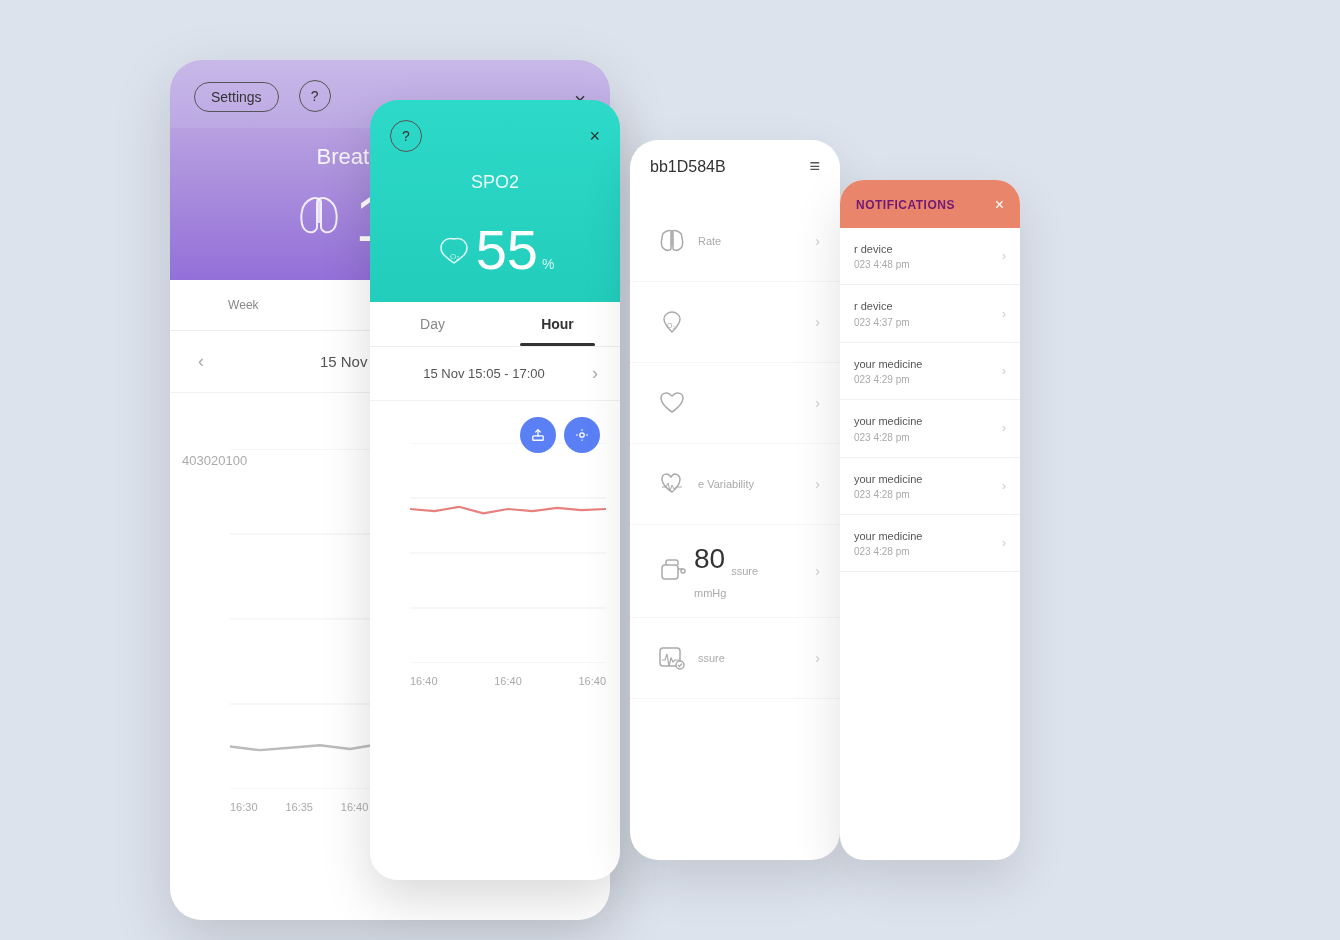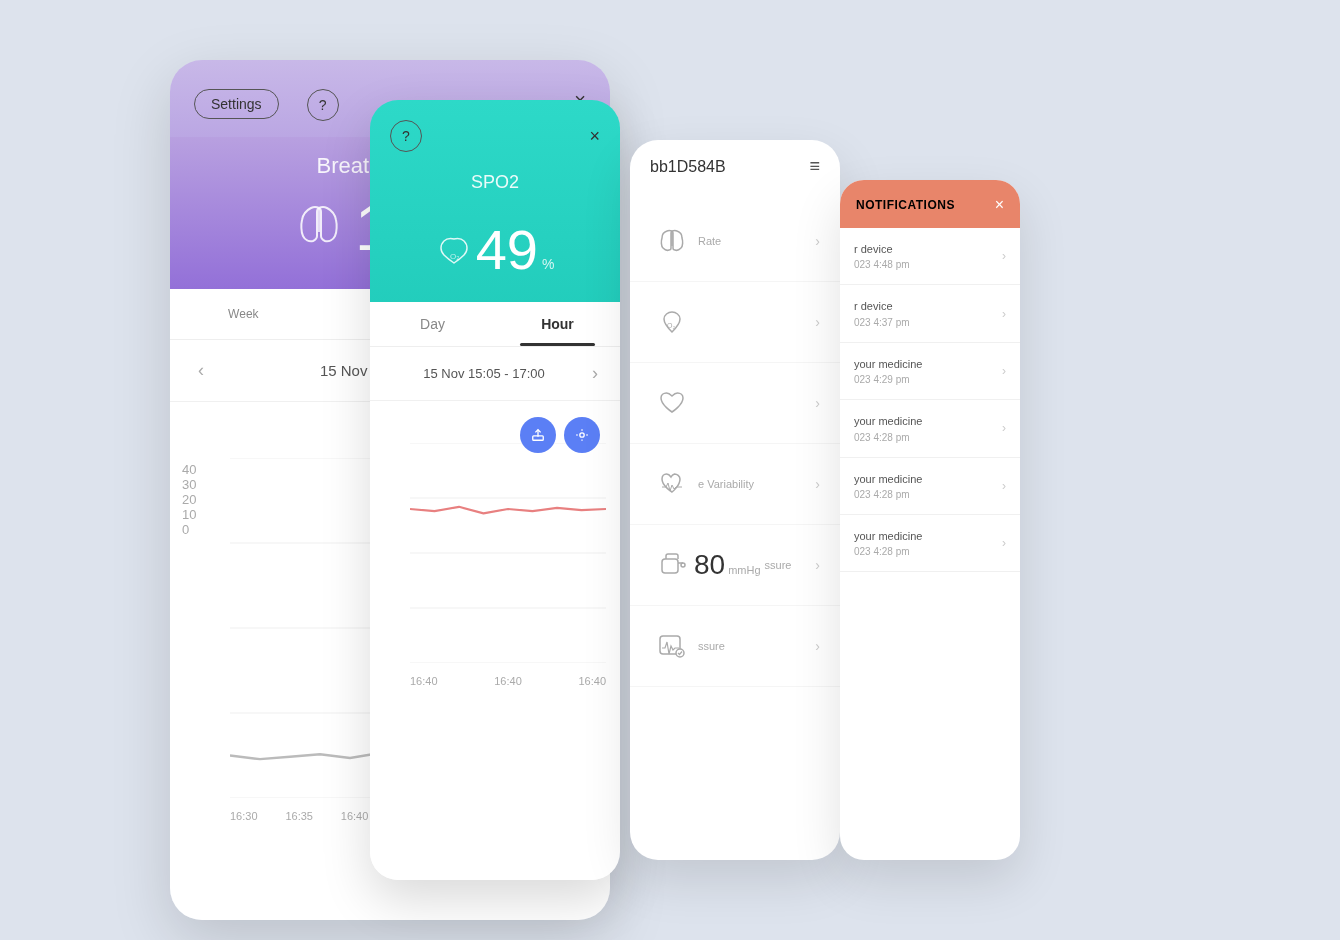--- a/index.html
+++ b/index.html
@@ -29,24 +29,24 @@
       width: 440px;
       height: 860px;
       background: linear-gradient(180deg, #c8b8e8 0%, #9b7ed8 30%, #ffffff 30%);
       border-radius: 32px;
       box-shadow: 0 20px 60px rgba(0,0,0,0.15);
       overflow: hidden;
       z-index: 1;
     }
 
     .card-breathing .header {
-      padding: 29px 24px 16px;
-      display: flex;
-      align-items: flex-start;
-      gap: 28px;
+      padding: 20px 24px 16px;
+      display: flex;
+      align-items: flex-end;
+      gap: 20px;
     }
 
     .settings-btn {
       border: 1.5px solid #555;
       border-radius: 20px;
       padding: 6px 16px;
       font-size: 14px;
       background: transparent;
       cursor: pointer;
       color: #333;
@@ -196,22 +196,22 @@
       color: white;
       font-size: 16px;
     }
 
     .y-axis-labels {
       position: absolute;
       left: 12px;
       top: 60px;
       bottom: 60px;
       display: flex;
-      flex-direction: column;
-      justify-content: flex-start;
+      flex-direction: row;
+      justify-content: center;
     }
 
     .y-label {
       font-size: 13px;
       color: #aaa;
     }
 
     .chart-svg {
       width: 100%;
       height: 340px;
@@ -435,21 +435,21 @@
       background: #e8856a;
       padding: 16px 16px 14px;
       display: flex;
       align-items: center;
       justify-content: space-between;
     }
 
     .notif-title {
       font-size: 12px;
       font-weight: 600;
-      color: #000000;
+      color: #701a75;
       letter-spacing: 0.5px;
     }
 
     .notif-close {
       color: white;
       font-size: 16px;
       cursor: pointer;
     }
 
     .notif-list {
@@ -583,21 +583,21 @@
 
     <div class="title-section">
       <div class="metric-title">SPO2</div>
       <div class="metric-value-row">
         <span class="spo2-icon">
           <svg width="36" height="36" viewBox="0 0 36 36" fill="none">
             <path d="M18 6 C18 6 12 4 8 8 C4 12 4 18 8 22 C12 26 18 30 18 30 C18 30 24 26 28 22 C32 18 32 12 28 8 C24 4 18 6 18 6 Z" stroke="rgba(255,255,255,0.85)" stroke-width="1.5" fill="none"></path>
             <text x="14" y="26" font-size="8" fill="rgba(255,255,255,0.7)">O₂</text>
           </svg>
         </span>
-        <span class="spo2-number">49</span>
+        <span class="spo2-number">55</span>
         <span class="spo2-unit">%</span>
       </div>
     </div>
 
     <div class="tabs-row">
       <div class="tab">Day</div>
       <div class="tab active">Hour</div>
     </div>
 
     <div class="date-nav">
@@ -693,21 +693,21 @@
 
       <div class="metric-item">
         <div class="metric-icon-wrap">
           <svg width="28" height="28" viewBox="0 0 28 28" fill="none" stroke="#aaa" stroke-width="1.5">
             <rect x="4" y="8" width="16" height="14" rx="3"></rect>
             <path d="M8 8 L8 5 C8 3.9 8.9 3 10 3 L18 3 C19.1 3 20 3.9 20 5 L20 8"></path>
             <line x1="20" y1="12" x2="25" y2="12"></line>
             <circle cx="25" cy="14" r="2"></circle>
           </svg>
         </div>
-        <div style="display:flex;align-items:baseline;gap:1px;">
+        <div style="display:flex;align-items:baseline;gap:12px;flex-direction:column;">
           <span class="bp-value">80</span>
           <span class="bp-unit">mmHg</span>
         </div>
         <span class="metric-label-small">ssure</span>
         <span class="metric-chevron">›</span>
       </div>
 
       <div class="metric-item">
         <div class="metric-icon-wrap">
           <svg width="30" height="28" viewBox="0 0 30 28" fill="none" stroke="#aaa" stroke-width="1.5">

